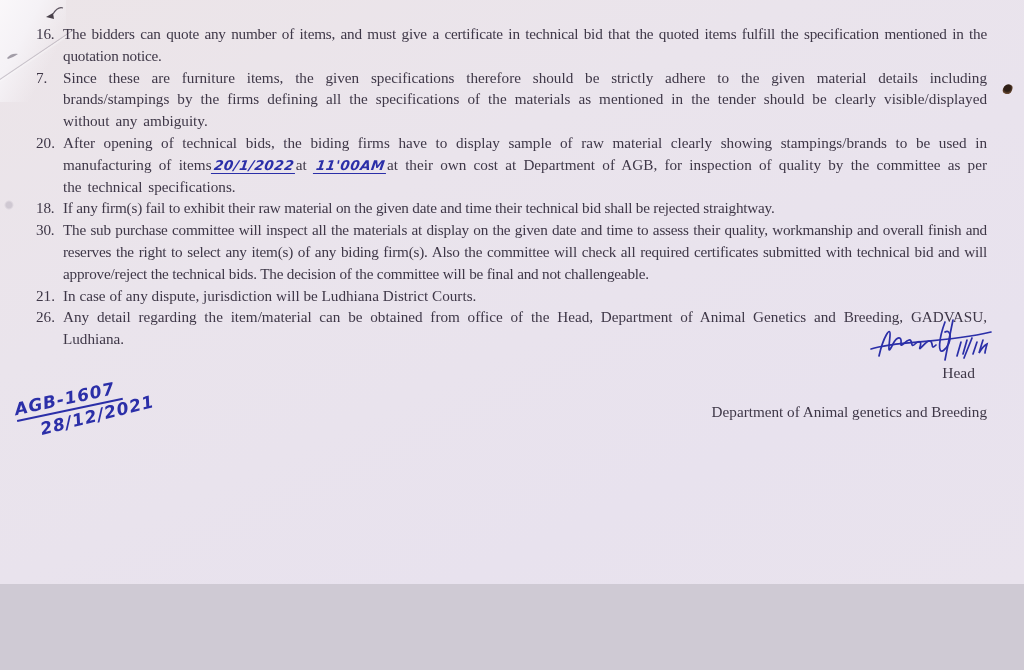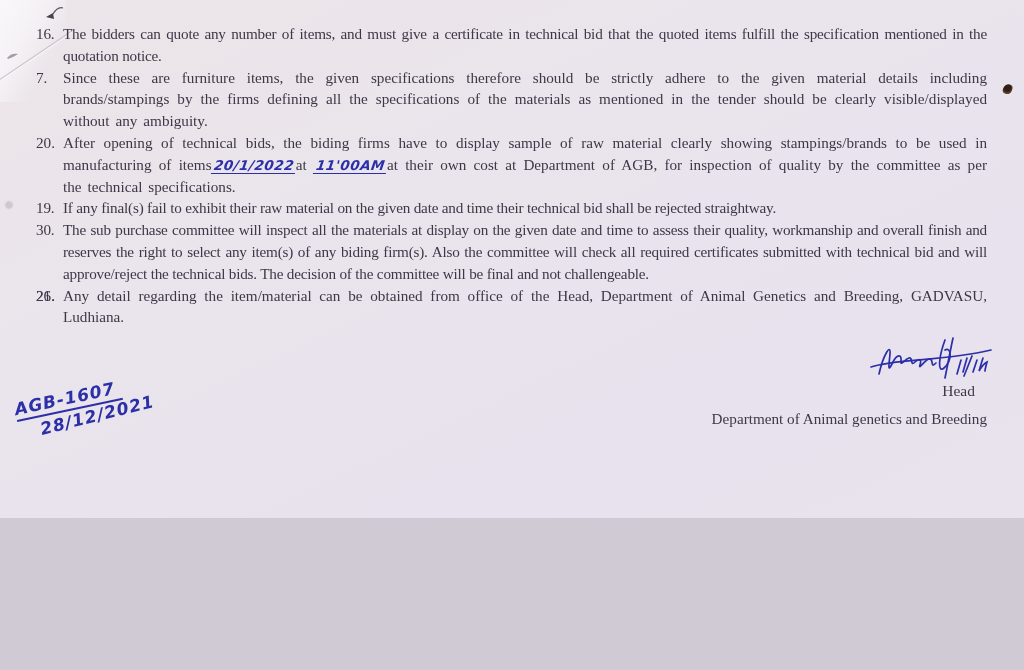--- a/index.html
+++ b/index.html
@@ -1,18 +1,18 @@
 <!DOCTYPE html>
 <html><head>
 <meta charset="utf-8">
 <style>
   html,body{margin:0;padding:0;background:#cfcad4;}
   .page{
     position:relative;
-    width:1024px;height:518px;
+    width:1024px;height:584px;
     background:linear-gradient(155deg,#ece5e8 0%,#eae4ec 35%,#e8e2ee 75%,#e9e3ed 100%);
     font-family:"Liberation Serif", serif;
     color:#3e3747;
     overflow:hidden;
   }
   
   .fold-tl{
     position:absolute;left:-6px;top:-8px;width:72px;height:110px;
     background:linear-gradient(118deg,#fbf9fb 0%,#f5f2f6 40%,rgba(245,242,246,0) 72%);
     pointer-events:none;
@@ -46,24 +46,24 @@
     position:absolute;left:16px;top:384px;
     transform:rotate(-15deg);
     color:#2b2fa8;
     font-family:"DejaVu Sans", sans-serif;
     font-style:italic;font-weight:bold;
     font-size:17px;letter-spacing:1px;
   }
   .ref-line1{display:inline-block;border-bottom:2px solid #2b2fa8;padding:0 6px 1px 0;transform:rotate(3deg);}
   .ref-line2{display:block;margin:1px 0 0 20px;transform:rotate(1deg);}
   
-  .sig-block{position:absolute;right:37px;top:334px;text-align:right;}
+  .sig-block{position:absolute;right:37px;top:316px;text-align:right;}
   .sig-svg{display:block;margin:0 -8px 0 auto;}
   .sig-title{font-size:15.5px;line-height:18px;padding-right:12px;}
-  .sig-dept{font-size:15.2px;line-height:19px;margin-top:9px;}
+  .sig-dept{font-size:15.2px;line-height:19px;margin-top:20px;}
   
   .corner-mark{position:absolute;left:42px;top:5px;}
   .left-pen-mark{position:absolute;left:5px;top:49px;}
   .ink-speck{
     position:absolute;left:1003px;top:84px;width:9px;height:11px;
     background:radial-gradient(circle at 42% 38%, #2f2016 0 38%, #6b4a33 66%, rgba(107,74,51,0) 74%);
     border-radius:60% 40% 55% 45%;
     transform:rotate(20deg);
   }
   .smudge{
@@ -98,29 +98,30 @@
     </li>
     <li class="spread">
       <span class="num">7.</span>
       <span>Since these are furniture items, the given specifications therefore should be strictly adhere to the given material details including brands/stampings by the firms defining all the specifications of the materials as mentioned in the tender should be clearly visible/displayed without any ambiguity.</span>
     </li>
     <li class="spread">
       <span class="num">20.</span>
       <span><span>After opening of technical bids, the biding firms have to display sample of raw material clearly showing stampings/brands to be used in manufacturing of items</span><span class="hand">20/1/2022</span><span>at</span> <span class="hand">11'00AM</span><span>at their own cost at Department of AGB, for inspection of quality by the committee as per the technical specifications.</span></span>
     </li>
     <li class="tight">
-      <span class="num">19.</span>
-      <span>If any final(s) fail to exhibit their raw material on the given date and time their technical bid shall be rejected straightway.</span>
+      <span class="num">18.</span>
+      <span>If any firm(s) fail to exhibit their raw material on the given date and time their technical bid shall be rejected straightway.</span>
     </li>
     <li class="tight">
       <span class="num">30.</span>
       <span>The sub purchase committee will inspect all the materials at display on the given date and time to assess their quality, workmanship and overall finish and reserves the right to select any item(s) of any biding firm(s). Also the committee will check all required certificates submitted with technical bid and will approve/reject the technical bids. The decision of the committee will be final and not challengeable.</span>
     </li>
     <li>
       <span class="num">21.</span>
+      <span>In case of any dispute, jurisdiction will be Ludhiana District Courts.</span>
     </li>
     <li class="spread">
       <span class="num">26.</span>
       <span>Any detail regarding the item/material can be obtained from office of the Head, Department of Animal Genetics and Breeding, GADVASU, Ludhiana.</span>
     </li>
   </ol>
 
   <div class="ref-note">
     <span class="ref-line1">AGB-1607</span>
     <span class="ref-line2">28/12/2021</span>

